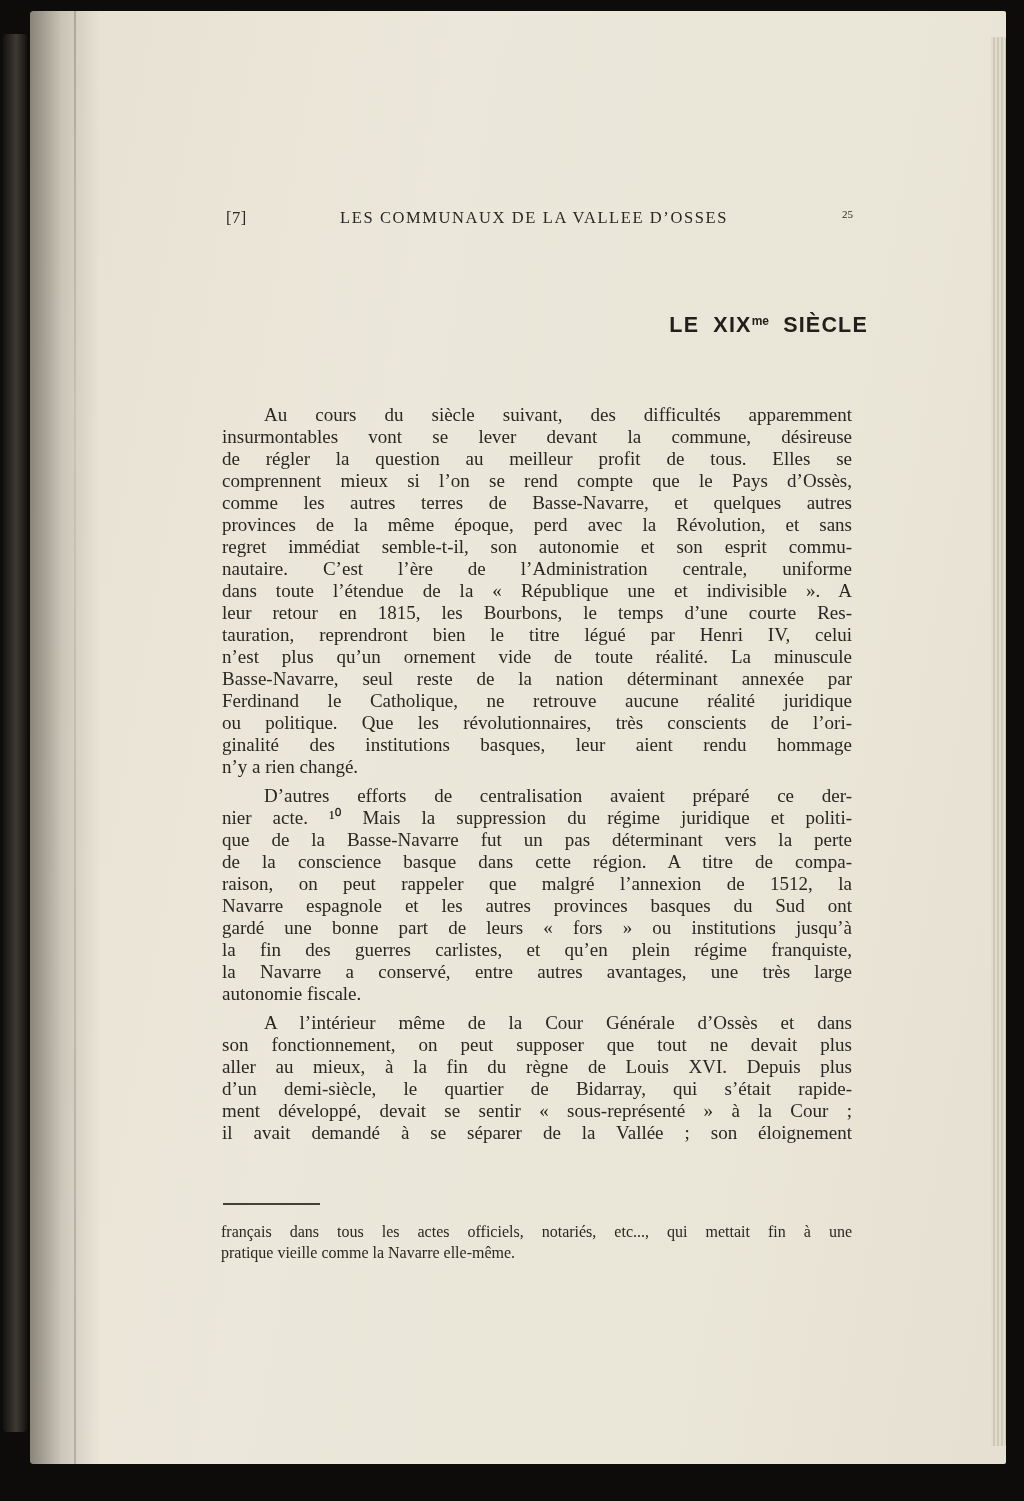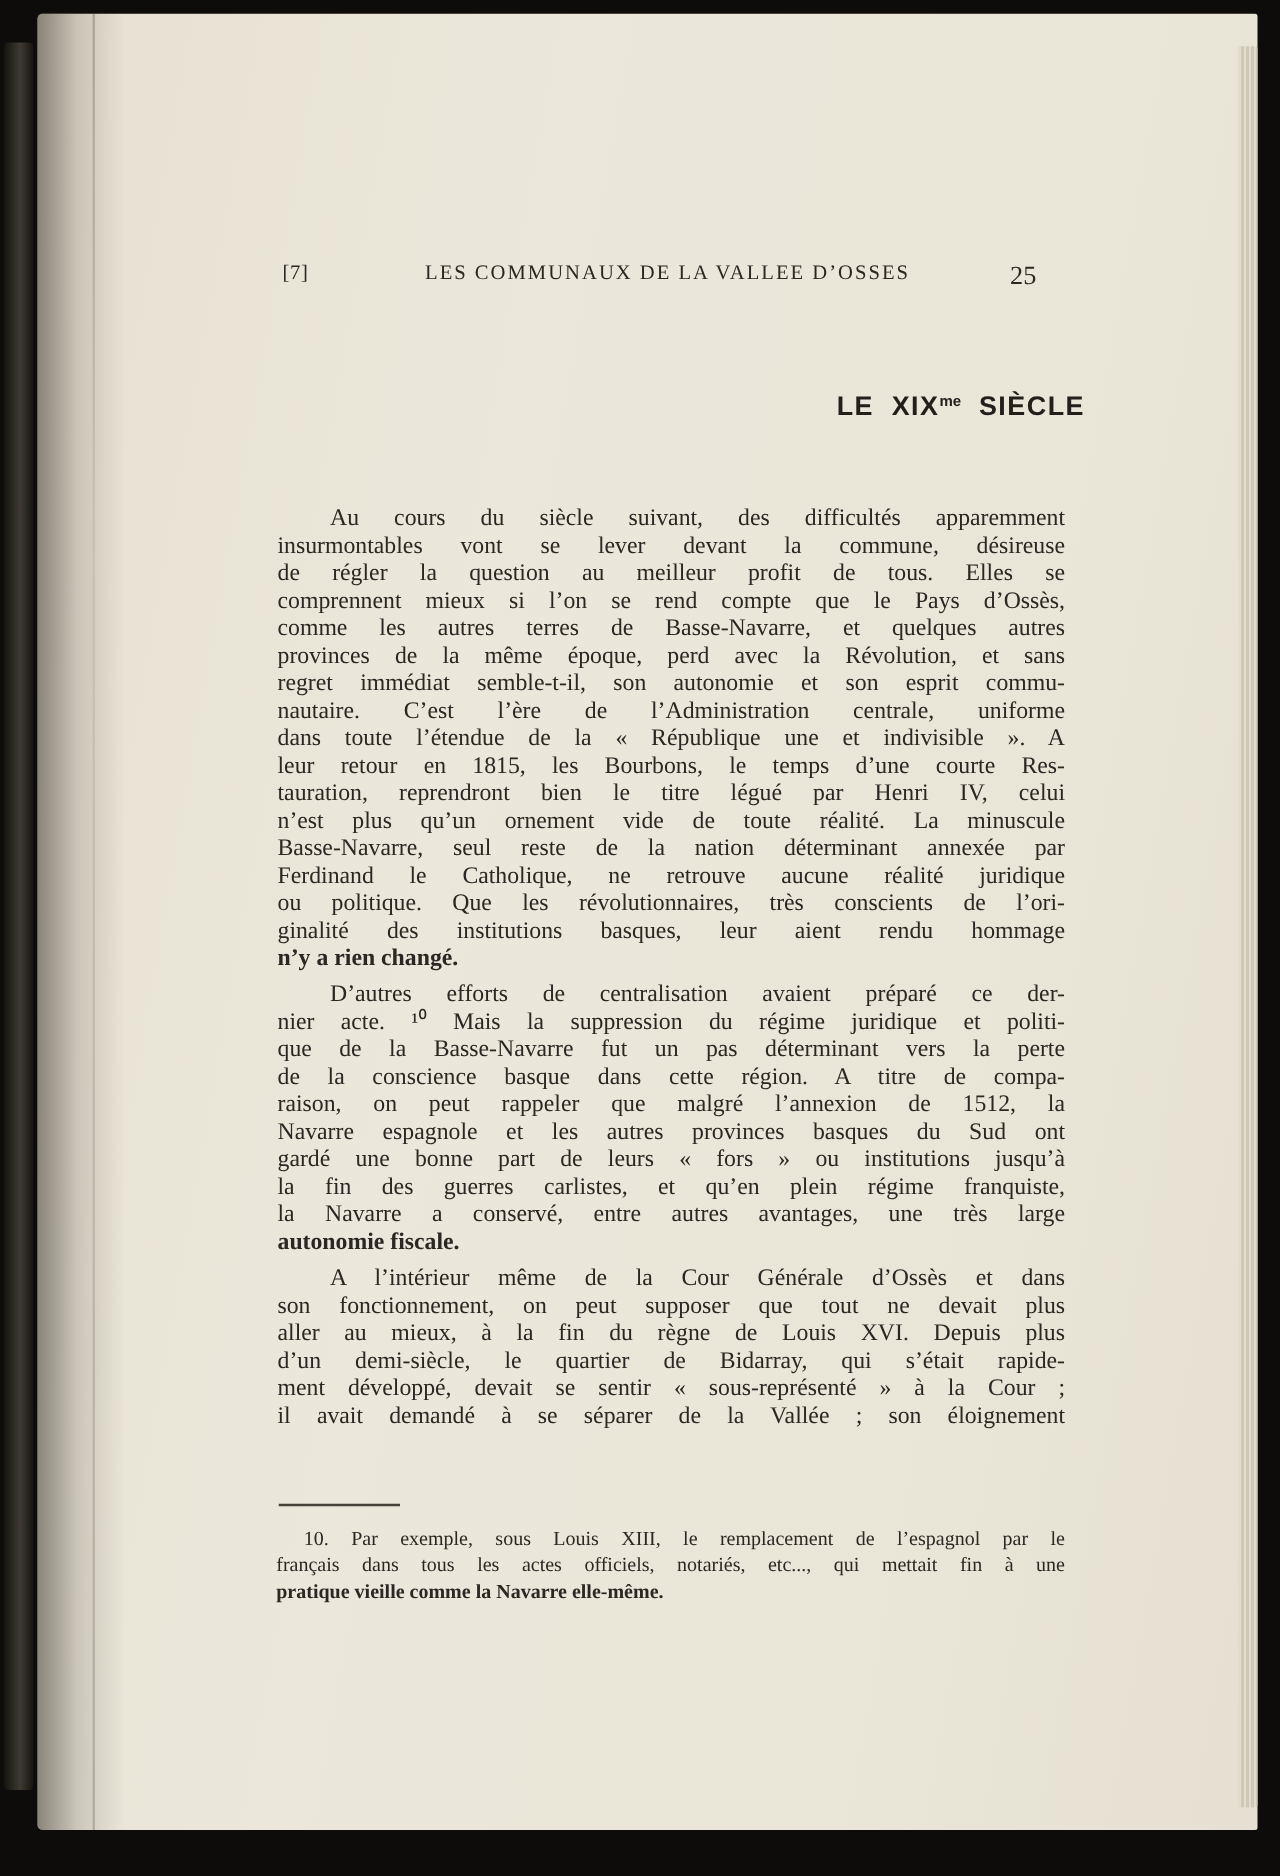--- a/index.html
+++ b/index.html
@@ -23,34 +23,34 @@
 
   .page-stack { position:absolute; right:0; top:26px; bottom:18px; width:15px;
                 background:repeating-linear-gradient(to right,#e1dccd 0 2px,#cec8b6 2px 4px);
                 border-radius:0 2px 2px 0; }
 
   .running-header { position:absolute; top:197px; left:0; width:100%;
                     font-size:16.5px; color:#2b2722; }
   .folio { position:absolute; left:196px; letter-spacing:0.5px; }
   .running-title { position:absolute; left:170px; width:668px; text-align:center;
                    letter-spacing:1.6px; }
-  .page-number { position:absolute; left:778px; font-size:21px; }
+  .page-number { position:absolute; left:812px; font-size:11px; }
 
   .chapter-heading { position:absolute; top:302px; left:170px; width:668px; text-align:right;
                      font-family:Liberation Sans, sans-serif; font-weight:bold;
                      font-size:21.5px; color:#23201b; letter-spacing:1.2px; word-spacing:7px; }
   .chapter-heading sup { font-size:12px; vertical-align:7px; letter-spacing:0; word-spacing:0; }
 
   .body-text { position:absolute; top:393px; left:192px; width:630px;
                font-size:19px; line-height:22px; color:#2b2722; }
   .paragraph + .paragraph { margin-top:7px; }
 
   .tline { text-align:justify; text-align-last:justify; }
   .tline.first { text-indent:42px; }
-  .tline.pend { text-align-last:left;font-weight:bold; }
+  .tline.pend { text-align-last:left; }
 
   .footnote { position:absolute; top:1192px; left:191px; width:631px;
               font-size:16px; line-height:21px; color:#2b2722; }
   .footnote-rule { width:97px; height:2px; background:#46423a; margin-left:2px; }
   .footnote .paragraph { margin-top:16px; }
   .footnote .tline.first { text-indent:22px; }
 </style>
 </head>
 <body>
 
@@ -108,19 +108,18 @@
           <div class="tline">aller au mieux, à la fin du règne de Louis XVI. Depuis plus</div>
           <div class="tline">d’un demi-siècle, le quartier de Bidarray, qui s’était rapide-</div>
           <div class="tline">ment développé, devait se sentir « sous-représenté » à la Cour ;</div>
           <div class="tline">il avait demandé à se séparer de la Vallée ; son éloignement</div>
         </div>
     </div>
 
     <div class="footnote">
       <div class="footnote-rule"></div>
       <div class="paragraph">
-          <div class="tline first">10. Par exemple, sous Louis XIII, le remplacement de l’espagnol par le</div>
           <div class="tline">français dans tous les actes officiels, notariés, etc..., qui mettait fin à une</div>
           <div class="tline pend">pratique vieille comme la Navarre elle-même.</div>
         </div>
     </div>
   </div>
 </div>
 
 </body></html>

